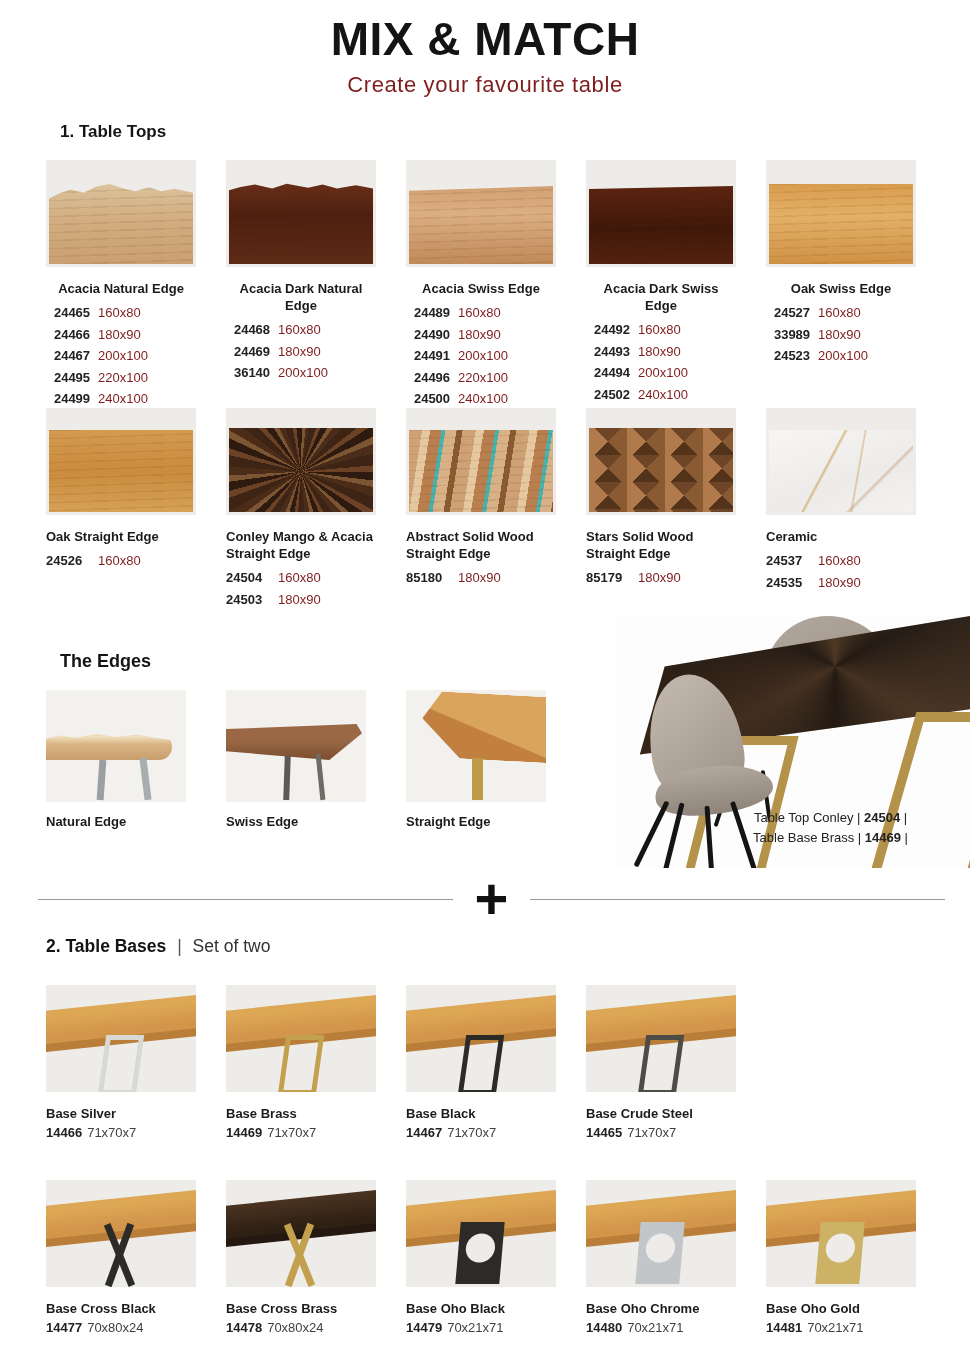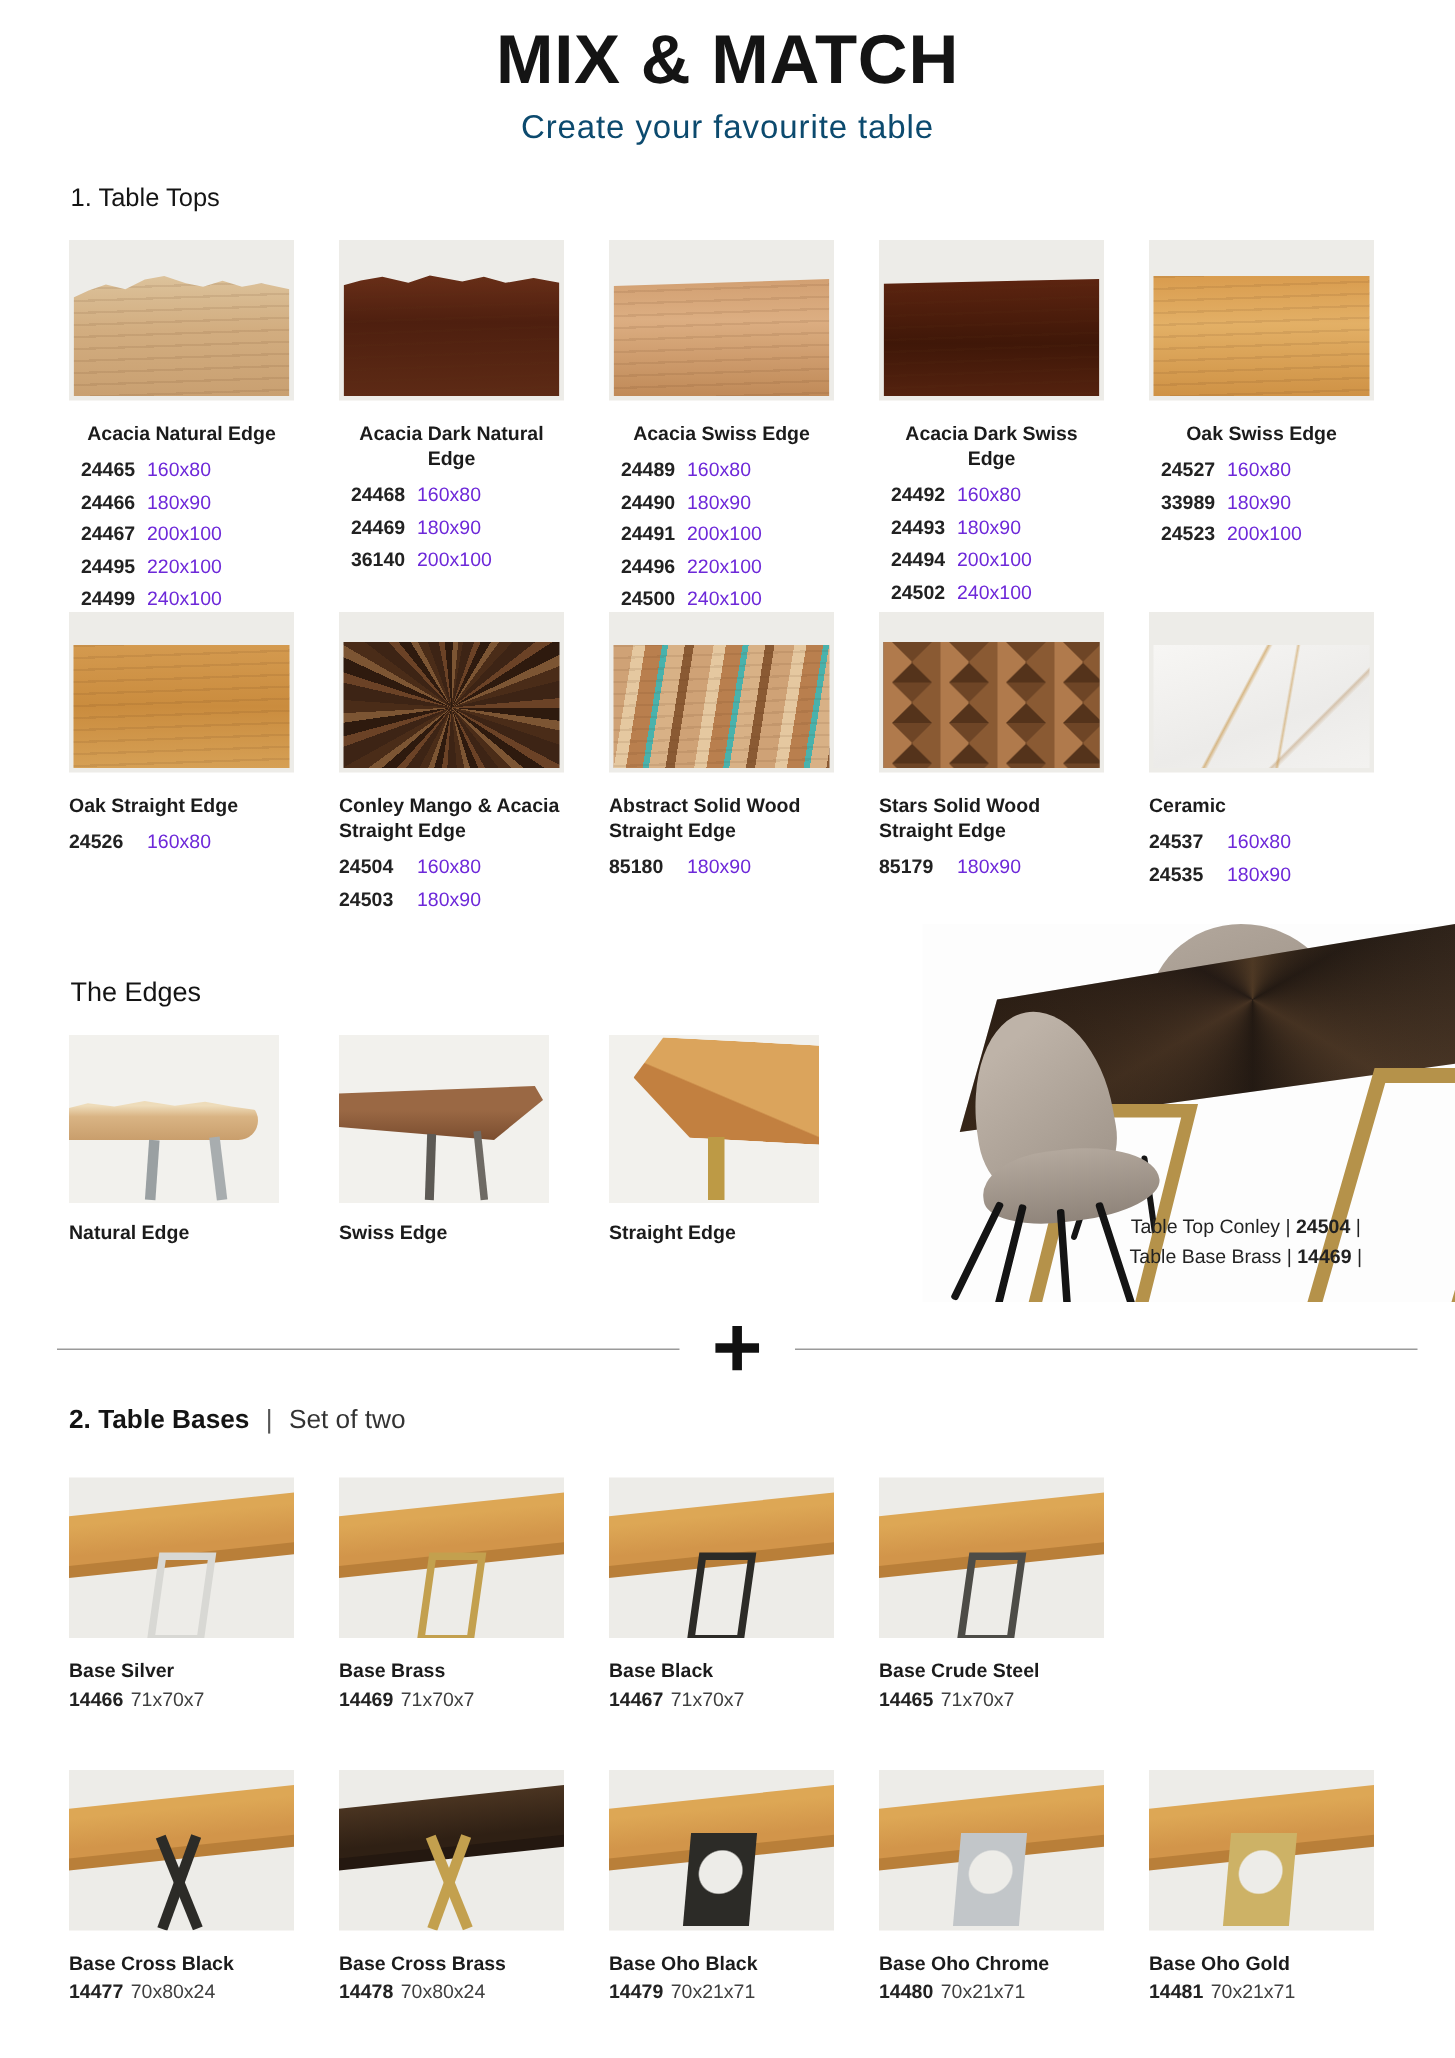--- a/index.html
+++ b/index.html
@@ -3,45 +3,45 @@
 <meta charset="utf-8">
 <style>
   html,body{margin:0;padding:0;background:#ffffff;}
   .page{position:relative;width:970px;height:1372px;background:#ffffff;overflow:hidden;
         font-family:"Liberation Sans","DejaVu Sans",sans-serif;color:#1b1b1b;}
 
   
   .title{position:absolute;top:12px;left:0;width:100%;text-align:center;
          font-size:46px;font-weight:800;letter-spacing:.5px;color:#141414;}
   .subtitle{position:absolute;top:72px;left:0;width:100%;text-align:center;
-            font-size:22px;font-weight:400;letter-spacing:.6px;color:#0c4a6e;}
-
-  
-  .sec{position:absolute;left:47px;font-size:17px;font-weight:400;color:#141414;}
+            font-size:22px;font-weight:400;letter-spacing:.6px;color:#7f1d1d;}
+
+  
+  .sec{position:absolute;left:60px;font-size:17px;font-weight:700;color:#141414;}
   .sec-tops{top:122px;}
   .sec-edges{top:651px;font-size:18px;}
   .bases-head{position:absolute;left:46px;top:936px;font-size:17.5px;}
   .bases-head .bh-title{font-weight:800;color:#141414;}
   .bases-head .bh-sep{font-weight:400;color:#555;margin:0 6px;}
   .bases-head .bh-sub{font-weight:400;color:#333;}
 
   
   .grid{position:absolute;left:46px;display:grid;grid-template-columns:repeat(5,150px);column-gap:30px;}
   .tops-row1{top:160px;text-align:center;}
   .tops-row2{top:408px;}
   .bases-row1{top:985px;}
   .bases-row2{top:1180px;}
   .edges-grid{position:absolute;left:46px;top:690px;display:grid;grid-template-columns:repeat(3,140px);column-gap:40px;}
 
   
   .pname{margin-top:13px;font-size:13px;font-weight:700;line-height:1.32;color:#1b1b1b;}
   .skus{margin-top:7px;}
   .sku{display:flex;font-size:13px;line-height:1.35;margin-bottom:4px;}
   .sku .code{font-weight:700;width:52px;color:#222;}
-  .sku .size{color:#6d28d9;}
+  .sku .size{color:#7f1d1d;}
   .bsku{margin-top:3px;font-size:13px;color:#3f3f3f;}
   .bsku .code{font-weight:700;color:#222;margin-right:5px;}
 
   
   .sw{width:150px;height:107px;background:#edece8;position:relative;overflow:hidden;}
   .wood{position:absolute;left:3px;right:3px;bottom:3px;top:20px;}
   .wood::after{content:"";position:absolute;inset:0;
     background:repeating-linear-gradient(178deg,rgba(90,50,20,.10) 0 1.5px,rgba(255,255,255,0) 1.5px 8px);}
   .sw-acacia-natural .wood{top:24px;background:linear-gradient(180deg,#dcc29b,#d2ad80 45%,#c9a071);
     clip-path:polygon(0 18%,7% 12%,15% 7%,24% 11%,33% 3%,42% 0,52% 6%,60% 9%,69% 4%,78% 9%,87% 6%,100% 11%,100% 100%,0 100%);}

